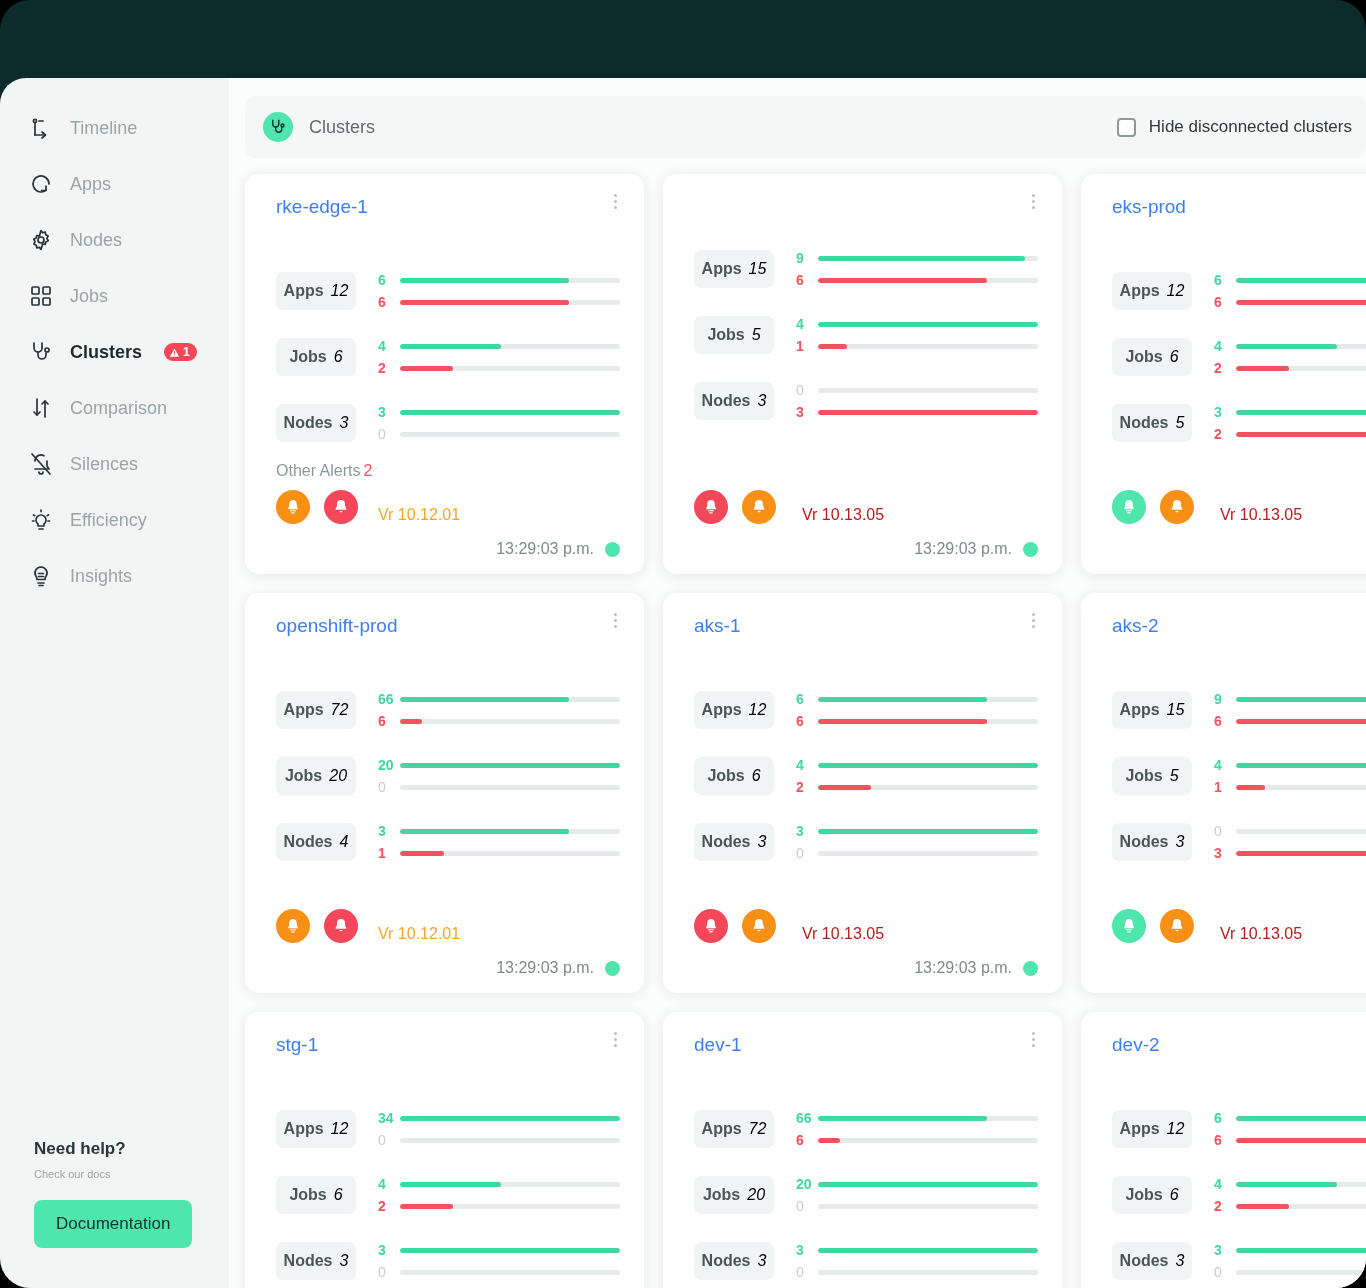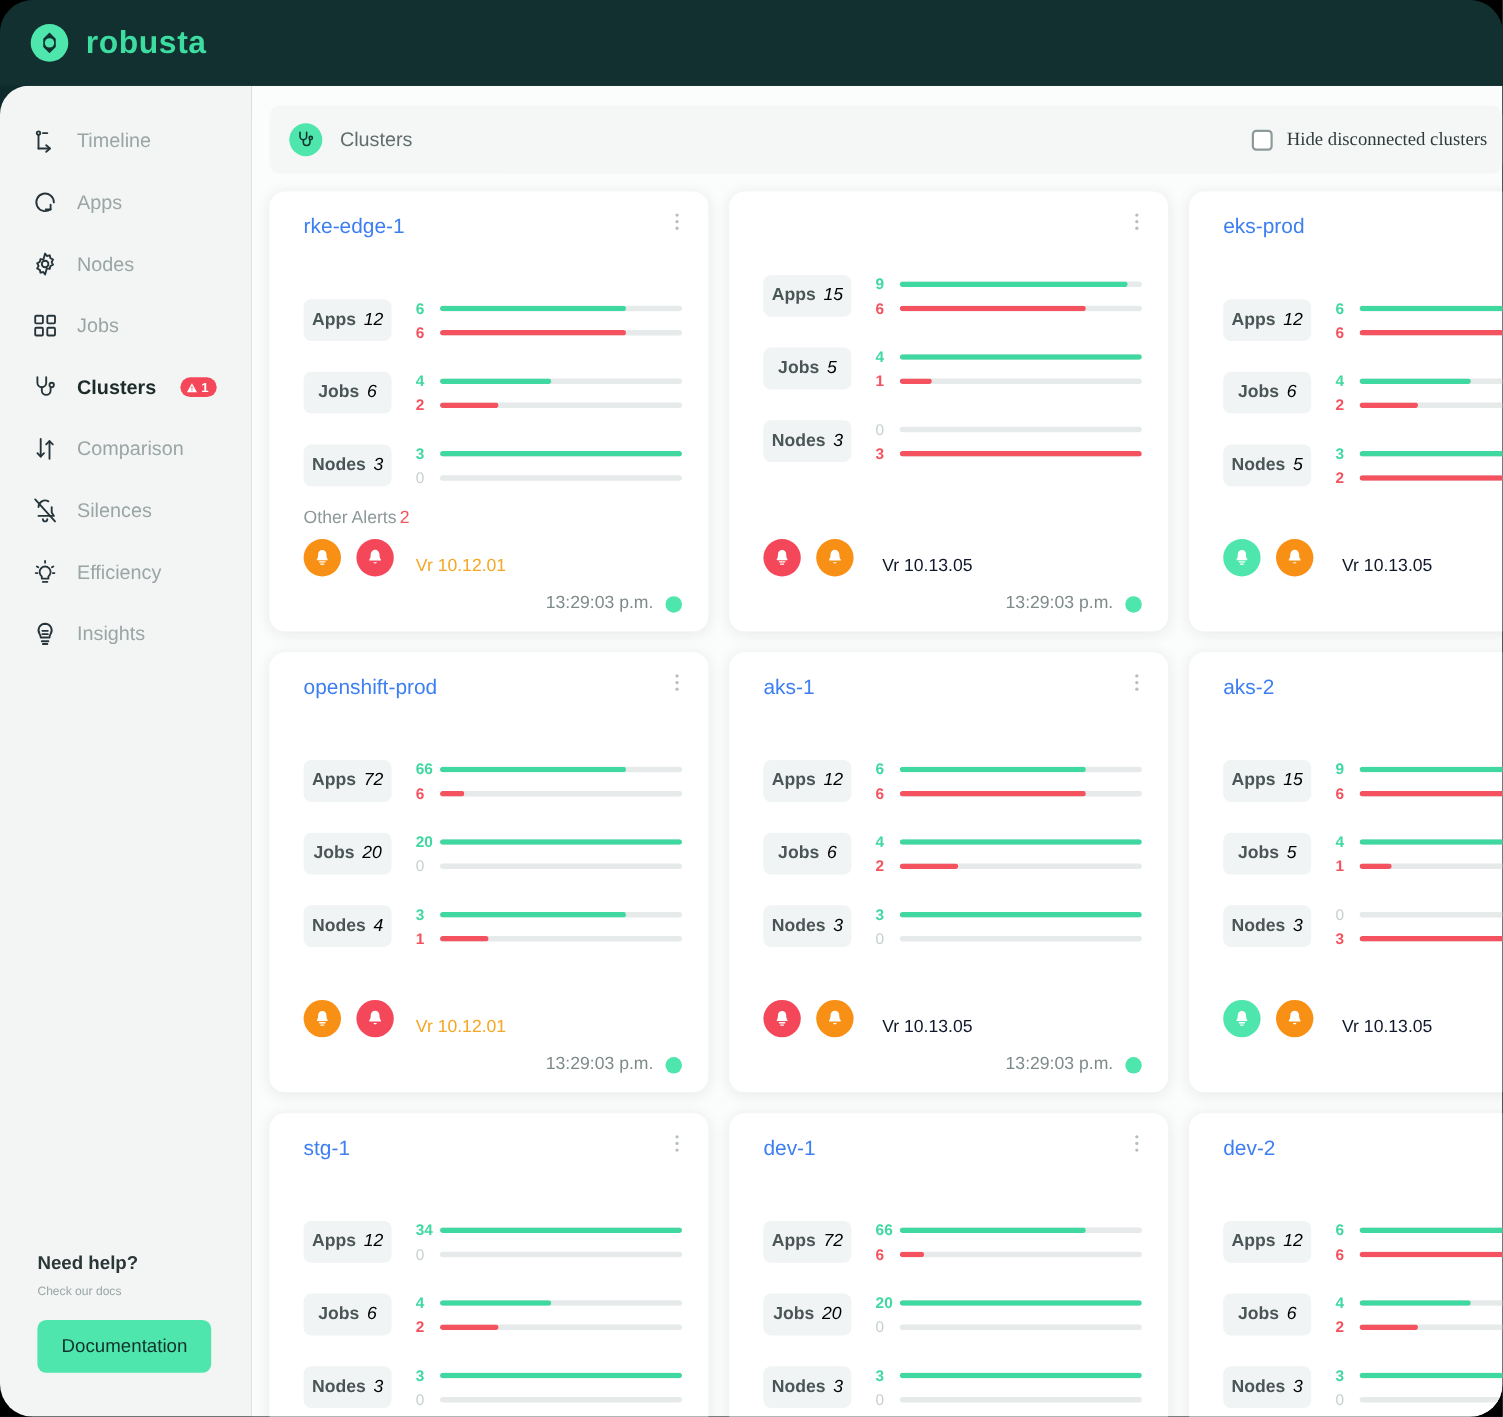--- a/index.html
+++ b/index.html
@@ -120,21 +120,21 @@
   .head-ico svg { width: 18px; height: 18px; display: block; }
   .head-title { font-size: 18px; color: #616d6d; margin-left: 16px; }
   .head-right { margin-left: auto; display: flex; align-items: center; gap: 13px; }
   .chk {
     width: 19px; height: 19px;
     border: 2px solid #8d9a9a;
     border-radius: 4px;
     background: #fff;
     cursor: pointer;
   }
-  .chk-label { font-size: 17px; color: #2e3a3a; white-space: nowrap; font-family: Liberation Serif, serif; }
+  .chk-label { font-size: 17px; color: #2e3a3a; white-space: nowrap; }
   
   .grid {
     margin: 16px 0 0 16px;
     display: grid;
     grid-template-columns: repeat(3, 399px);
     gap: 19px 19px;
     width: 1220px;
   }
   .card {
     background: #fff;
@@ -201,44 +201,34 @@
     width: 34px; height: 34px; border-radius: 50%;
     display: flex; align-items: center; justify-content: center;
     flex: 0 0 auto; cursor: pointer;
   }
   .bell svg { width: 18px; height: 18px; display: block; fill: #fff; }
   .bell.orange { background: #f99016; }
   .bell.red    { background: #f4485a; }
   .bell.green  { background: #4ee6ac; }
   .ver { font-size: 16px; margin-left: 6px; }
   .ver.warn { color: #f6a623; }
-  .ver.mute { color: #0f172a; margin-left: 12px; }
+  .ver.mute { color: #b91c1c; margin-left: 12px; }
   .card-time {
     position: absolute; right: 24px; bottom: 16px;
     display: flex; align-items: center; gap: 11px;
   }
   .time-txt { font-size: 16px; color: #7e8a8a; }
   .dot-live { width: 15px; height: 15px; border-radius: 50%; background: #4ee6ac; }
   
 </style>
 </head>
 <body>
 
 <div class="device">
 
-  <div class="topbar">
-    <span class="logo-mark">
-      <svg viewBox="0 0 40 40" width="38" height="38">
-        <circle cx="20" cy="20" r="18" fill="#4ee6ac"></circle>
-        <path d="M20 10 L26 16 L26 24 L20 30 L14 24 L14 16 Z" fill="#12302f"></path>
-        <circle cx="20" cy="20" r="4.5" fill="#4ee6ac"></circle>
-      </svg>
-    </span>
-    <span class="brand-name">robusta</span>
-  </div>
 
   <div class="sidebar">
     <div class="nav" id="nav">
         <div class="nav-item">
           <span class="nav-ico">
             <svg viewBox="0 0 24 24" fill="none" stroke="#27343a" stroke-width="1.7" stroke-linecap="round" stroke-linejoin="round">
               <circle cx="6" cy="5" r="1.6"></circle>
               <path d="M6 7v12"></path>
               <path d="M6 19h10"></path>
               <path d="M13 16l3.5 3-3.5 3"></path>

